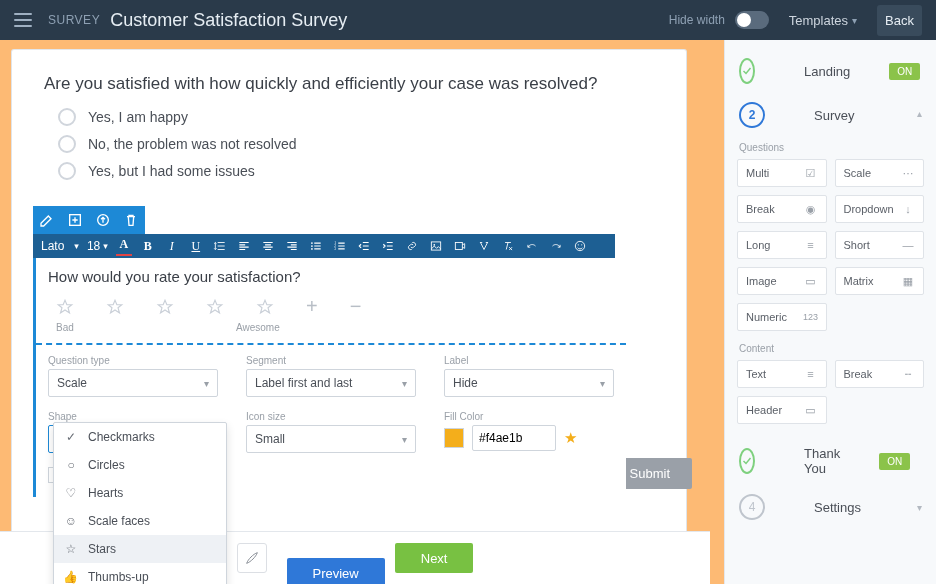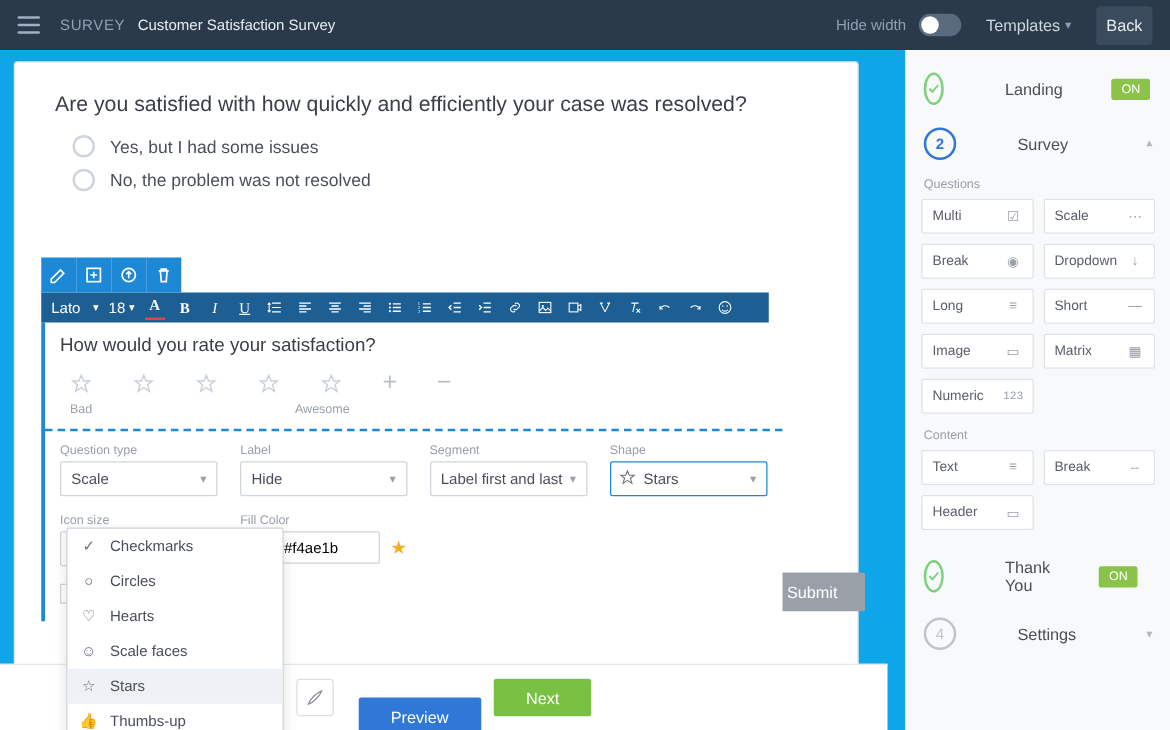--- a/index.html
+++ b/index.html
@@ -1,23 +1,23 @@
 <!DOCTYPE html>
 <html><head>
 <meta charset="utf-8">
 <style>
   html,body{margin:0;padding:0;font-family:"Helvetica Neue",Arial,sans-serif;background:#f2f4f7;color:#3a3f47;font-size:13px;}
-  .app{width:936px;height:584px;position:relative;overflow:hidden;background:#0ea5e9;}
+  .app{width:936px;height:584px;position:relative;overflow:hidden;background:#fdba74;}
 
   
   .topbar{height:40px;background:#2a3a4a;display:flex;align-items:center;color:#cdd5de;padding:0 14px;}
   .hamburger{width:18px;height:14px;display:flex;flex-direction:column;justify-content:space-between;cursor:pointer;}
   .hamburger span{display:block;height:2px;background:#9fb0c2;border-radius:1px;}
   .crumb{margin-left:16px;font-size:12px;letter-spacing:.5px;color:#8ea0b3;}
-  .bar-title{margin-left:10px;font-size:12px;color:#e6edf3;}
+  .bar-title{margin-left:10px;font-size:18px;color:#e6edf3;}
   .spacer{flex:1;}
   .fw-label{color:#8ea0b3;font-size:12px;margin-right:10px;}
   .toggle{width:34px;height:18px;border-radius:9px;background:#5a6b7d;position:relative;cursor:pointer;}
   .toggle .knob{position:absolute;width:14px;height:14px;border-radius:50%;background:#fff;top:2px;left:2px;}
   .templates{margin:0 20px;color:#cdd5de;font-size:13px;cursor:pointer;display:flex;align-items:center;}
   .caret-down::after{content:"▾";margin-left:4px;font-size:10px;color:#8ea0b3;}
   .back-btn{background:#394b5c;color:#e6edf3;border:none;padding:8px 8px;border-radius:3px;cursor:pointer;font-size:13px;}
 
   .body{display:flex;position:relative;height:calc(100% - 40px);}
 
@@ -52,21 +52,21 @@
   .editing{position:absolute;left:33px;top:218px;width:566px;background:#fff;border-left:3px solid #1d89d6;padding:10px 12px 14px;z-index:4;}
   .editing .q2{font-size:15px;color:#3a3f47;margin-bottom:10px;}
   .star-row{display:flex;align-items:center;gap:32px;margin-left:8px;}
   .star-outline{width:18px;height:18px;color:#c9cfd7;}
   .pm{color:#b8bec6;font-size:20px;cursor:pointer;}
   .legend{display:flex;margin-left:8px;margin-top:4px;font-size:10px;color:#9aa0a8;}
   .legend .lg1{width:180px;}
   
   .dashsep{border-top:2px dashed #1d89d6;margin:10px -12px 10px;}
 
-  .props{display:grid;grid-template-columns:1fr 1fr 1fr 1fr;gap:14px 18px;}
+  .props{display:grid;grid-template-columns:1fr 1fr 1fr;gap:14px 28px;}
   .field label{font-size:10px;color:#9aa0a8;display:block;margin-bottom:3px;}
   .select{height:26px;border:1px solid #cfd5dc;border-radius:2px;display:flex;align-items:center;padding:0 8px;font-size:12px;color:#4a4f57;position:relative;cursor:pointer;background:#fff;}
   .select::after{content:"▾";position:absolute;right:8px;color:#9aa0a8;font-size:10px;}
   .select.with-icon{padding-left:26px;}
   .select .pre-ico{position:absolute;left:6px;top:5px;width:14px;height:14px;}
   .select.blue{border:1px solid #1d89d6;}
   .fillrow{display:flex;align-items:center;gap:8px;}
   .swatch{width:18px;height:18px;border:1px solid #cfd5dc;background:#f4ae1b;}
   .hex{border:1px solid #cfd5dc;border-radius:2px;height:24px;width:70px;padding:0 6px;font-size:12px;}
   .mini-star{color:#f4ae1b;font-size:15px;}
@@ -134,25 +134,29 @@
   </div>
 
   <div class="body">
     <div class="canvas">
 
       <div class="page">
         <div class="q-title">Are you satisfied with how quickly and efficiently your case was resolved?</div>
         <div class="opts">
           <div class="opt">
               <span class="radio"></span>
-              <span>Yes, but I had some issues</span>
+              <span>Yes, I am happy</span>
             </div>
           <div class="opt">
               <span class="radio"></span>
               <span>No, the problem was not resolved</span>
+            </div>
+          <div class="opt">
+              <span class="radio"></span>
+              <span>Yes, but I had some issues</span>
             </div>
         </div>
       </div>
 
       <div class="block-tools">
         <div class="tool">
             <svg viewBox="0 0 24 24">
               <path d="M3 17l11-11 4 4L7 21H3v-4z" fill="none" stroke="#fff" stroke-width="2"></path>
             </svg>
           </div>
@@ -303,26 +307,26 @@
         </div>
 
         <div class="dashsep"></div>
 
         <div class="props">
           <div class="field">
             <label>Question type</label>
             <div class="select">Scale</div>
           </div>
           <div class="field">
+            <label>Segment</label>
+            <div class="select">Label first and last</div>
+          </div>
+          <div class="field">
             <label>Label</label>
             <div class="select">Hide</div>
-          </div>
-          <div class="field">
-            <label>Segment</label>
-            <div class="select">Label first and last</div>
           </div>
           <div class="field">
             <label>Shape</label>
             <div class="select blue with-icon">
               <svg class="pre-ico" viewBox="0 0 24 24">
                   <path d="M12 3l2.5 6H21l-5 4 2 7-6-4-6 4 2-7-5-4h6.5z" fill="none" stroke="#6a6f77" stroke-width="1.5"></path>
                 </svg>
               <span>Stars</span>
             </div>
           </div>
@@ -434,21 +438,21 @@
         <div class="qbtn">
             <span>Image</span>
             <span class="qico">▭</span>
           </div>
         <div class="qbtn">
             <span>Matrix</span>
             <span class="qico">▦</span>
           </div>
         <div class="qbtn">
             <span>Numeric</span>
-            <span class="qico" style="font-size:9px;font-family:Liberation Mono, monospace;">123</span>
+            <span class="qico" style="font-size:9px;">123</span>
           </div>
         <div></div>
       </div>
 
       <div class="side-sec-label" style="margin-top:12px">Content</div>
       <div class="qgrid">
         <div class="qbtn">
             <span>Text</span>
             <span class="qico">≡</span>
           </div>

